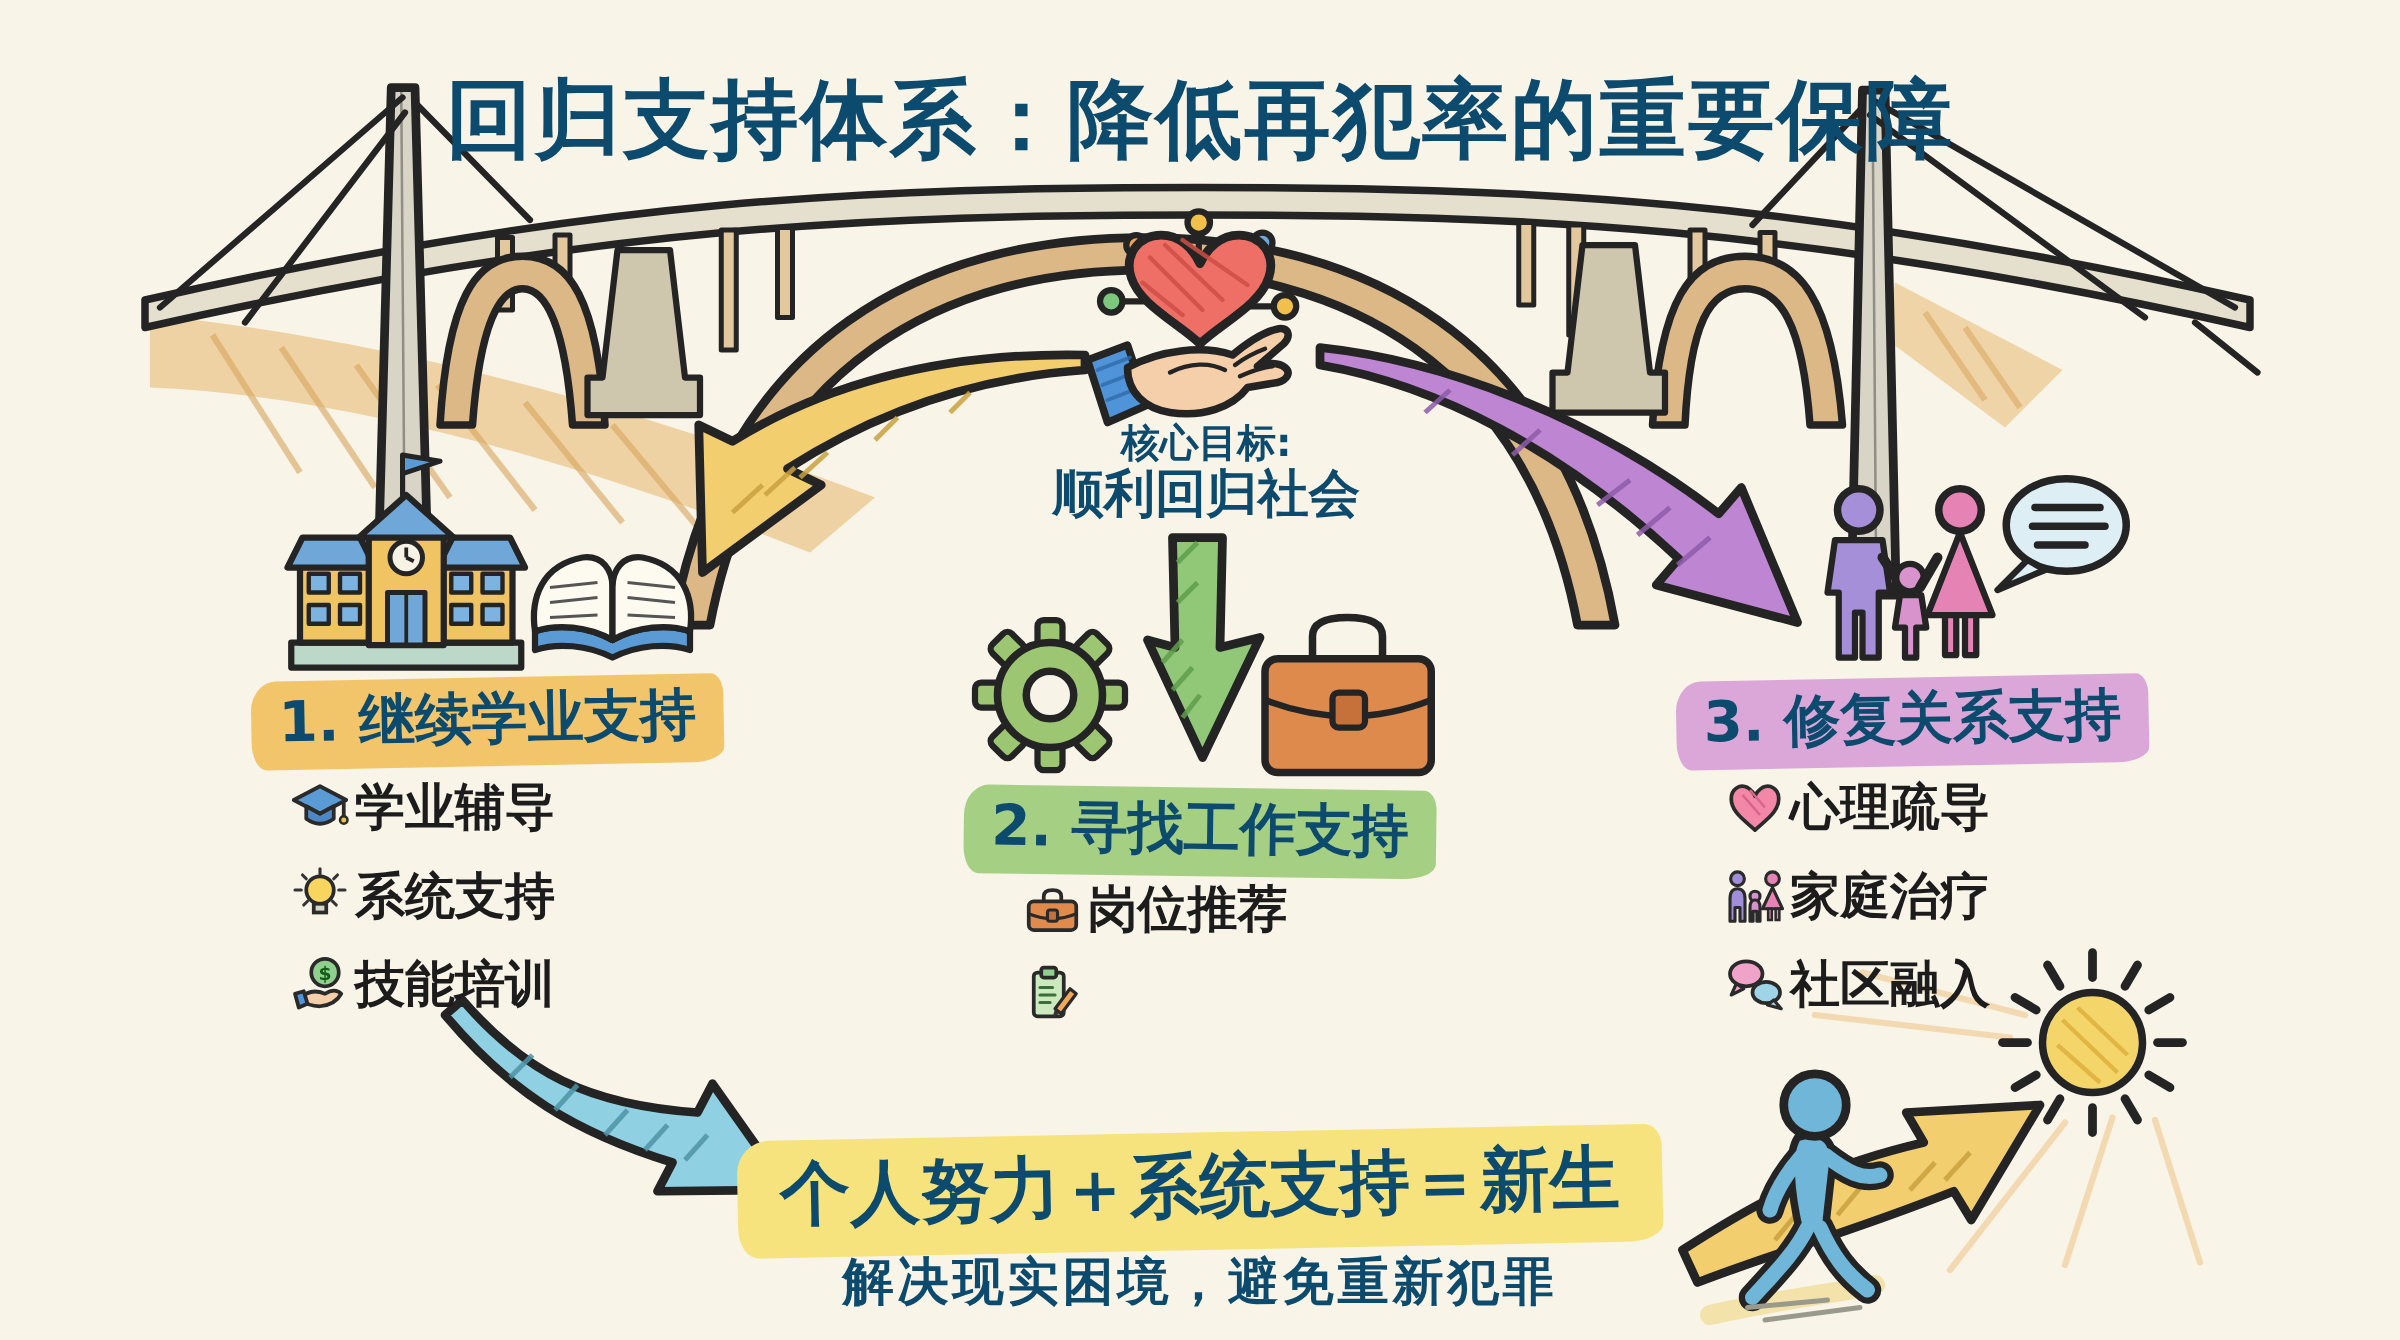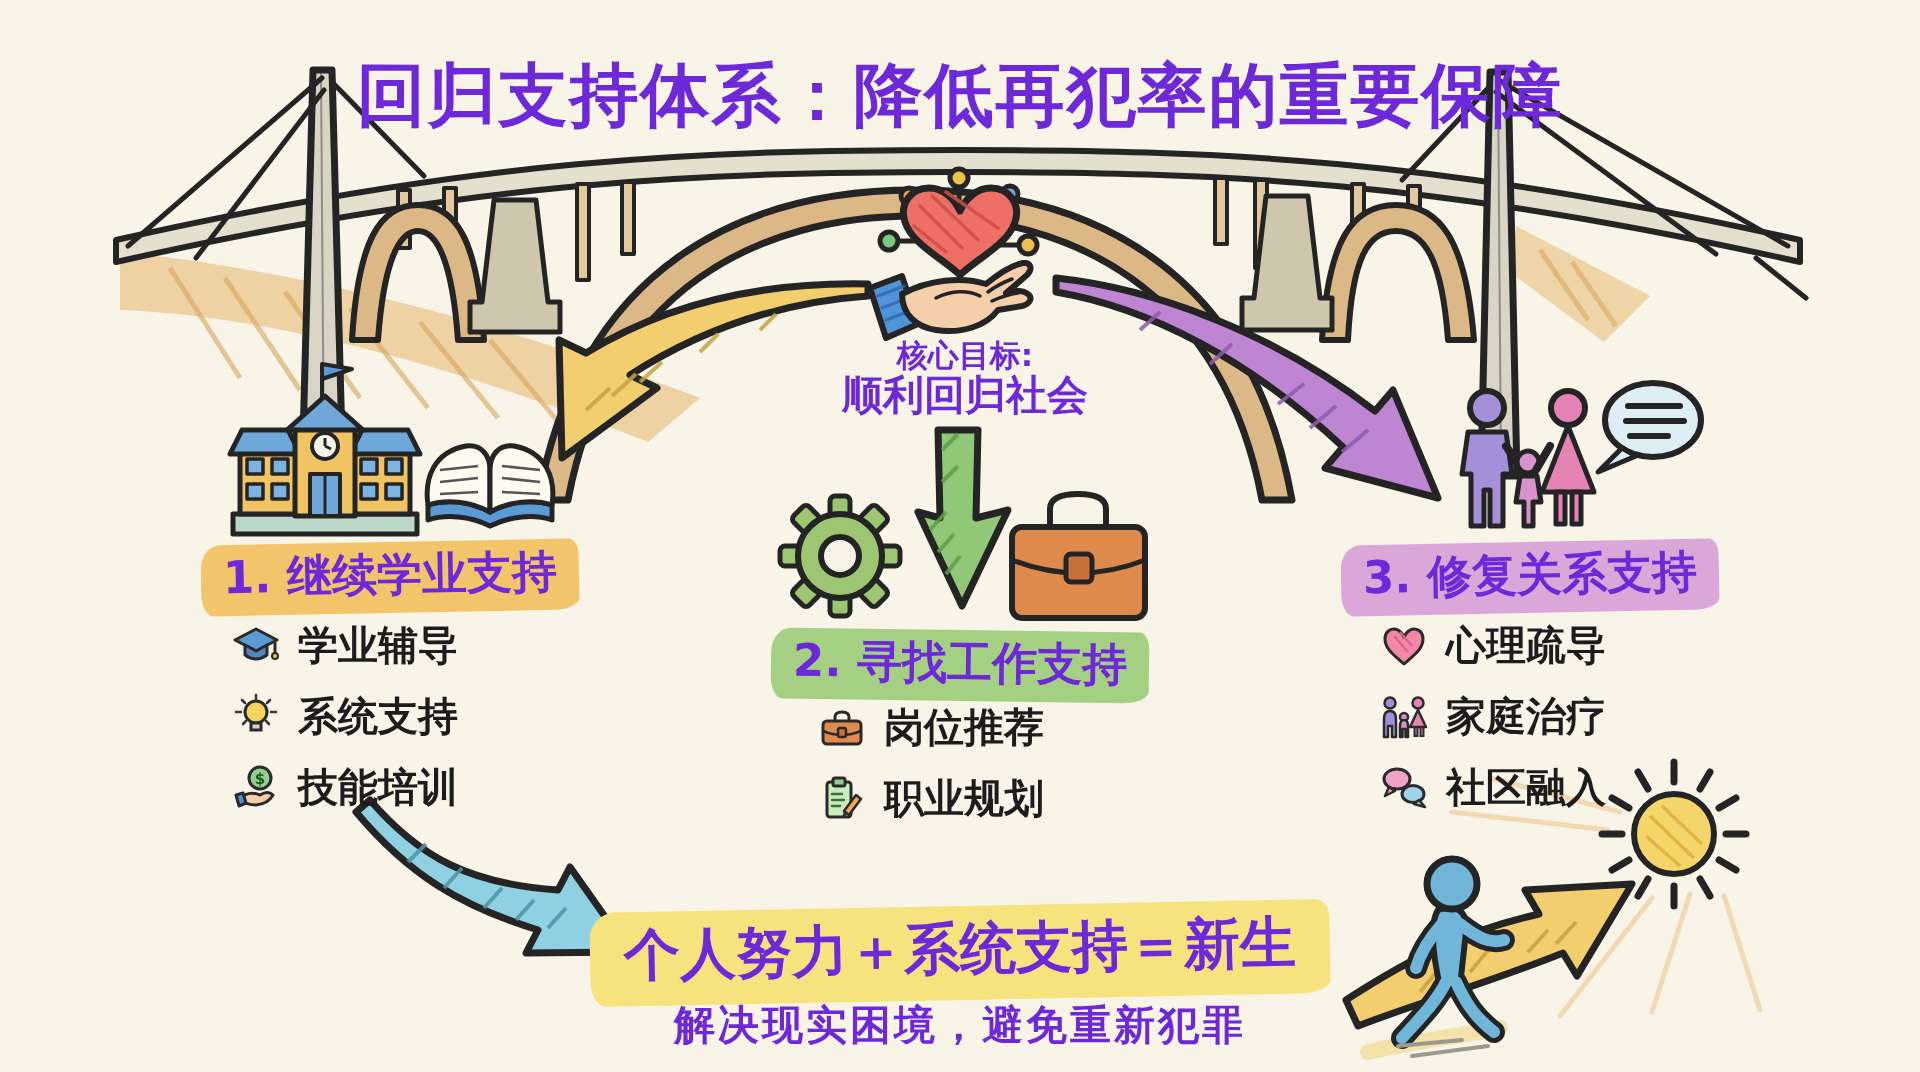--- a/index.html
+++ b/index.html
@@ -1,28 +1,28 @@
 <!DOCTYPE html>
 <html><head>
 <meta charset="utf-8">
 <style>
   html,body{margin:0;padding:0;width:1920px;height:1072px;overflow:hidden;}
   body{font-family:"DejaVu Sans","Liberation Sans",sans-serif;color:#1c1c1c;}
   .stage{position:absolute;inset:0;width:1920px;height:1072px;background:#f8f4e7;}
   svg.art{position:absolute;left:0;top:0;z-index:1;}
-  .txt{position:absolute;z-index:2;font-weight:900;color:#6d28d9;}
+  .txt{position:absolute;z-index:2;font-weight:900;color:#0c4a6e;}
   .title{left:0;right:0;top:50px;text-align:center;font-size:69px;letter-spacing:2px;white-space:nowrap;}
   .core-goal{left:790px;top:338px;width:350px;text-align:center;line-height:1.12;}
   .core-goal .l1{font-size:31px;}
   .core-goal .l2{font-size:41px;}
   .heading{font-size:45px;white-space:nowrap;text-align:center;}
   .hl{display:inline-block;padding:3px 22px 8px;border-radius:20px 10px 26px 12px / 24px 16px 12px 22px;transform:rotate(-1.1deg);}
   .hl2{transform:rotate(0.8deg);}
   .items{position:absolute;z-index:2;display:flex;flex-direction:column;gap:16px;}
-  .item{display:flex;align-items:center;gap:18px;font-size:40px;font-weight:900;white-space:nowrap;}
+  .item{display:flex;align-items:center;gap:4px;font-size:40px;font-weight:900;white-space:nowrap;}
   .item svg{width:48px;height:48px;flex:none;}
   .footer-formula{left:0;right:0;top:906px;text-align:center;white-space:nowrap;}
   .footer-formula .hl{font-size:56px;padding:6px 34px 12px;border-radius:26px 14px 30px 16px / 26px 18px 14px 24px;}
   .footer-sub{left:0;right:0;top:998px;text-align:center;font-size:41px;letter-spacing:3px;white-space:nowrap;}
 </style>
 </head>
 <body>
 
 <div class="stage" style="background: rgb(248, 244, 231);">
 
@@ -371,21 +371,20 @@
       <rect x="9" y="7" width="24" height="35" rx="3" fill="#cdeabf" stroke="#2a2a2a" stroke-width="3"></rect>
       <rect x="15" y="3" width="12" height="8" rx="2" fill="#8fcf8f" stroke="#2a2a2a" stroke-width="3"></rect>
       <g stroke="#3a6e3a" stroke-width="2.5" stroke-linecap="round">
             <path d="M14 19h10"></path>
             <path d="M14 25h12"></path>
             <path d="M14 31h8"></path>
           </g>
       <path d="M26 36 38 20l5 4-12 16z" fill="#f2a859" stroke="#2a2a2a" stroke-width="2.5" stroke-linejoin="round"></path>
       <path d="M26 36l-2 7 5-3z" fill="#333"></path>
     </svg>
-    <span>职业规划</span>
   </div>
 </div>
 
 <div class="txt heading" style="left:1310px;top:542px;width:440px;">
   <span class="hl" style="background: rgb(219, 167, 216);">3. 修复关系支持</span>
 </div>
 <div class="items" style="left:1380px;top:618px;">
   <div class="item">
     <svg viewBox="0 0 48 48">
       <path d="M24 42C14 33 5 27 5 17 5 9 12 5 18 8c3 2 5 4 6 7 1-3 3-5 6-7 6-3 13 1 13 9 0 10-9 16-19 25Z" fill="#f287a8" stroke="#2a2a2a" stroke-width="3" stroke-linejoin="round"></path>

